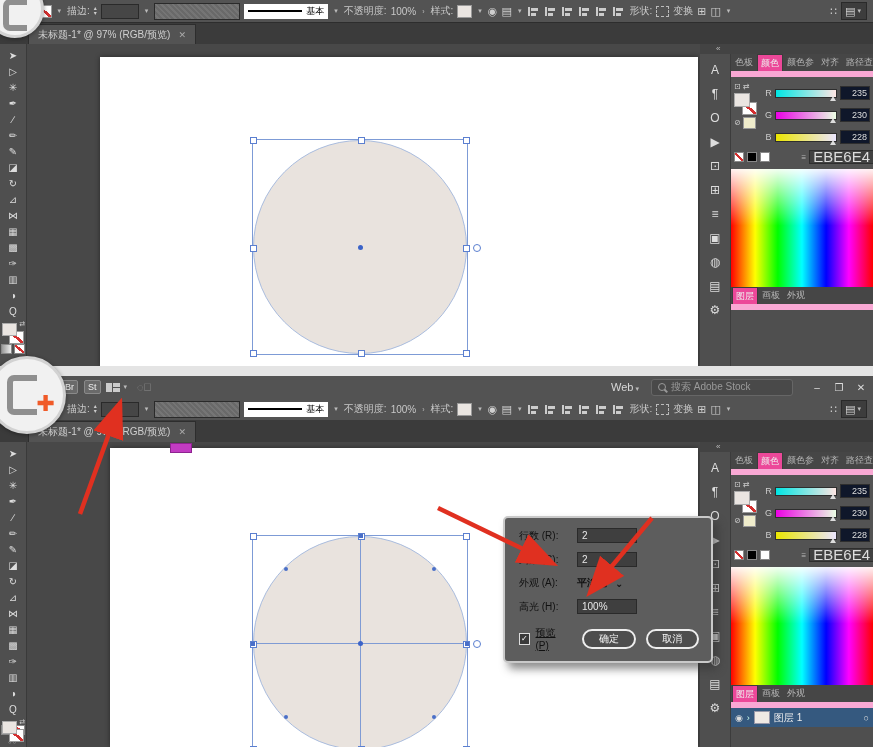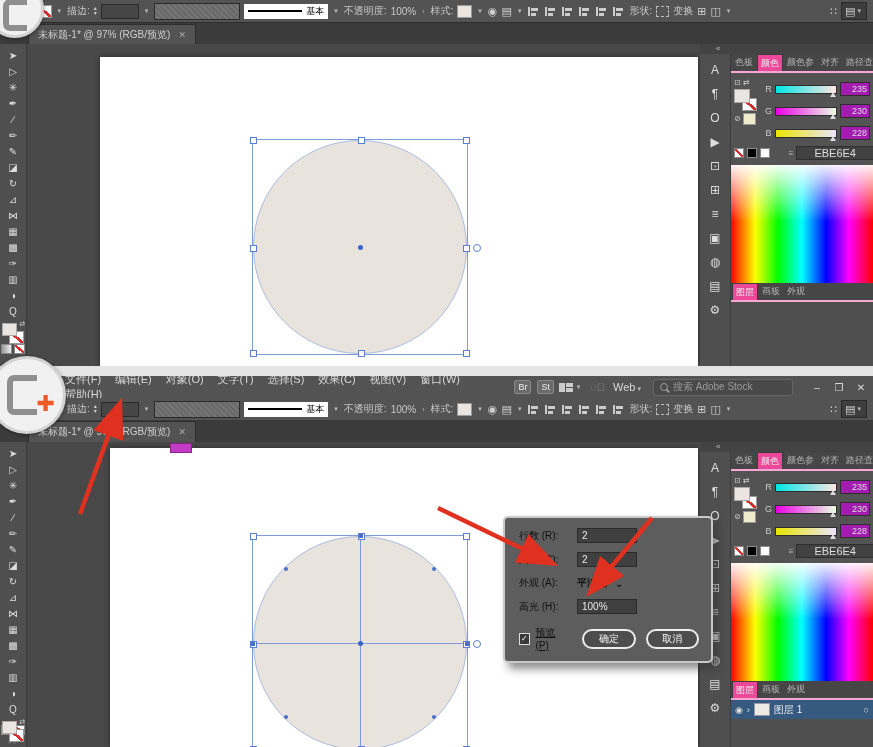--- a/index.html
+++ b/index.html
@@ -72,45 +72,45 @@
   .msq{position:absolute;width:4px;height:4px;background:#4a6fc8;}
   .pink-mark{position:absolute;background:#c23bc2;border:1px solid #8e2390;}
 
   
   .dock{position:absolute;right:0;top:0;bottom:0;width:173px;display:flex;flex-direction:column;z-index:4;}
   .dock-collapse{height:10px;background:#434343;color:#bbb;font-size:8px;line-height:9px;padding-left:16px;}
   .dock-body{flex:1;display:flex;min-height:0;}
   .dock-icons{width:30px;background:#4f4f4f;border-right:1px solid #3c3c3c;display:flex;flex-direction:column;align-items:center;padding-top:8px;gap:8px;color:#ddd;font-size:12px;}
   .dock-icons .di{width:24px;height:16px;display:flex;align-items:center;justify-content:center;}
   .dock-panel{flex:1;background:#535353;display:flex;flex-direction:column;min-width:0;}
-  .panel-tabs{display:flex;background:#464646;height:17px;font-size:9px;color:#b5b5b5;align-items:center;padding:0 1px;gap:1px;border-bottom:2px solid #f9a8d4;overflow:hidden;}
+  .panel-tabs{display:flex;background:#464646;height:17px;font-size:9px;color:#b5b5b5;align-items:center;padding:0 1px;gap:1px;border-bottom:6px solid #f9a8d4;overflow:hidden;}
   .panel-tab{padding:2px 3px;white-space:nowrap;}
   .panel-tab.active{background:#ec4899;color:#eee;border:1px solid #3c3c3c;border-bottom:none;}
   .mixer{display:flex;padding:6px 3px 2px 3px;gap:3px;}
   .mixer-left{width:28px;display:flex;flex-direction:column;gap:2px;align-items:flex-start;}
   .tiny-ic{color:#ccc;font-size:8px;line-height:8px;}
   .mx-fs{position:relative;width:24px;height:22px;}
   .mx-stroke{position:absolute;left:8px;top:9px;width:13px;height:11px;background:linear-gradient(to top right,#fff 42%,#d43030 42%,#d43030 58%,#fff 58%);border:1px solid #999;}
   .mx-fill{position:absolute;left:0;top:0;width:14px;height:12px;background:#eae5e1;border:1px solid #aaa;}
   .lastcolor{width:11px;height:10px;background:#efeccb;border:1px solid #999;}
   .mixer-sliders{flex:1;display:flex;flex-direction:column;gap:8px;padding-top:3px;}
   .sl-row{display:flex;align-items:center;gap:3px;font-size:9px;color:#ccc;}
   .sl-label{width:7px;text-align:center;}
   .sl-bar{flex:1;height:7px;position:relative;border:1px solid #2e2e2e;}
   .sl-r{background:linear-gradient(90deg,rgb(0,230,228),rgb(255,230,228));}
   .sl-g{background:linear-gradient(90deg,rgb(235,0,228),rgb(235,255,228));}
   .sl-b{background:linear-gradient(90deg,rgb(235,230,0),rgb(235,230,255));}
   .sl-thumb{position:absolute;left:90%;bottom:-4px;width:0;height:0;border-left:3px solid transparent;border-right:3px solid transparent;border-bottom:5px solid #ddd;}
-  .sl-val{width:24px;height:12px;background:#a21caf;border:1px solid #2e2e2e;color:#ddd;font-size:9px;text-align:right;padding:0 2px;line-height:12px;}
+  .sl-val{width:24px;height:12px;background:#0f172a;border:1px solid #2e2e2e;color:#ddd;font-size:9px;text-align:right;padding:0 2px;line-height:12px;}
   .hexrow{display:flex;align-items:center;gap:3px;padding:4px 3px 3px 3px;}
   .msw{width:10px;height:10px;border:1px solid #888;box-sizing:border-box;}
   .msw-none{background:linear-gradient(to top right,#fff 40%,#d43030 40%,#d43030 60%,#fff 60%);}
   .msw-k{background:#000;}
   .msw-w{background:#fff;}
-  .hexbox{background:#414141;border:1px solid #2e2e2e;color:#ddd;font-size:11px;padding:0 17px;height:12px;line-height:12px;margin-right:-4px;}
+  .hexbox{background:#414141;border:1px solid #2e2e2e;color:#ddd;font-size:15px;padding:0 3px;height:12px;line-height:12px;margin-right:-4px;}
   .hex-eq{color:#bbb;font-size:8px;margin-left:auto;}
   .spectrum{height:118px;margin-top:2px;background:linear-gradient(to bottom,rgba(255,255,255,.95),rgba(255,255,255,0) 48%),linear-gradient(to right,#f00,#ff0 17%,#0f0 33%,#0ff 50%,#00f 67%,#f0f 83%,#f00);}
   .layers-area{flex:1;background:#4f4f4f;min-height:0;}
   .layer-row{height:19px;background:#35597f;display:flex;align-items:center;gap:4px;padding:0 4px;color:#eee;font-size:10px;}
   .layer-row .eye{font-size:9px;color:#ddd;}
   .layer-row .dis{color:#cfe;font-size:9px;}
   .layer-thumb{width:14px;height:11px;background:#efe9e4;border:1px solid #99a;}
   .layer-target{margin-left:auto;color:#ddd;font-size:9px;}
 
   
@@ -373,21 +373,20 @@
         </div>
       </div>
     </div>
   </div>
 
   <div id="divider"></div>
 
   <div class="shot" id="shot-bottom">
 
     <div class="menubar">
-      <span><span class="mi">文件(F)</span><span class="mi">编辑(E)</span><span class="mi">对象(O)</span><span class="mi">文字(T)</span><span class="mi">选择(S)</span><span class="mi">效果(C)</span><span class="mi">视图(V)</span><span class="mi">窗口(W)</span><span class="mi">帮助(H)</span></span>
       <span class="mini-btn">Br</span>
       <span class="mini-btn">St</span>
       <span class="arrange-icon"></span>
         <span class="chev">▾</span>
       <span class="share-off">◌⃠</span>
       <span class="spacer"></span>
       <span class="ws-switch">
         <span>Web</span>
           <span class="chev">▾</span>
       </span>

